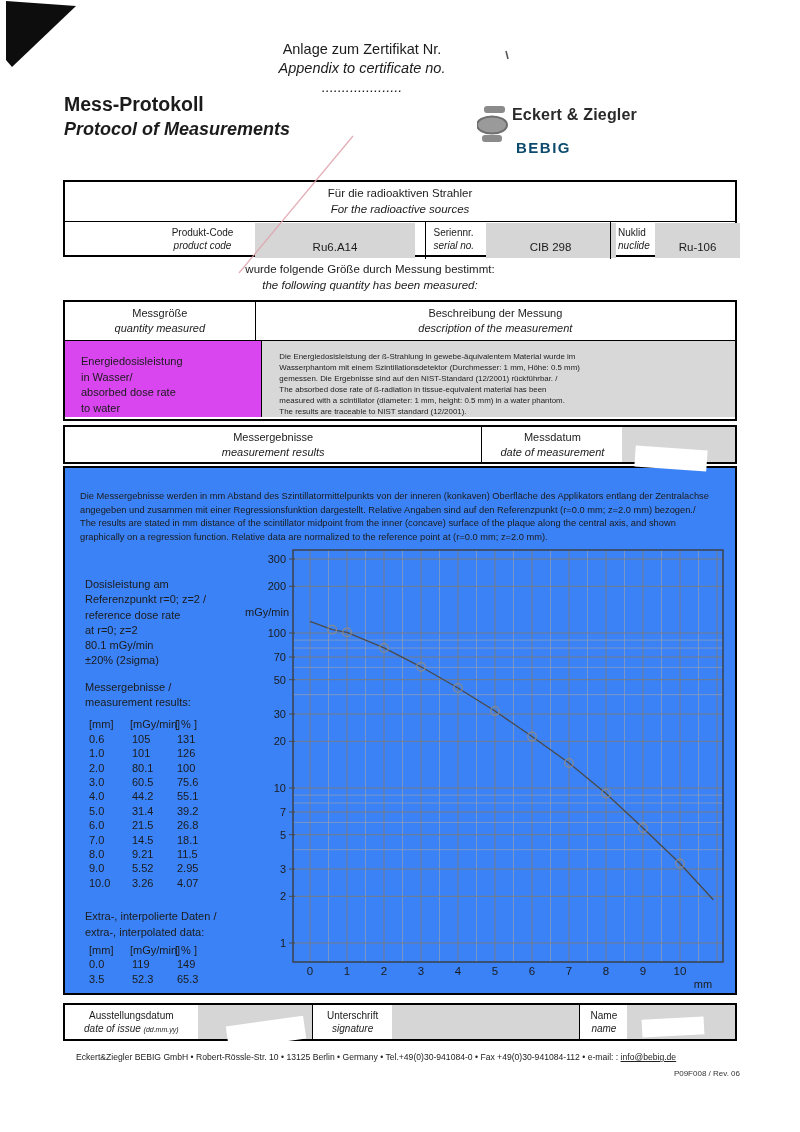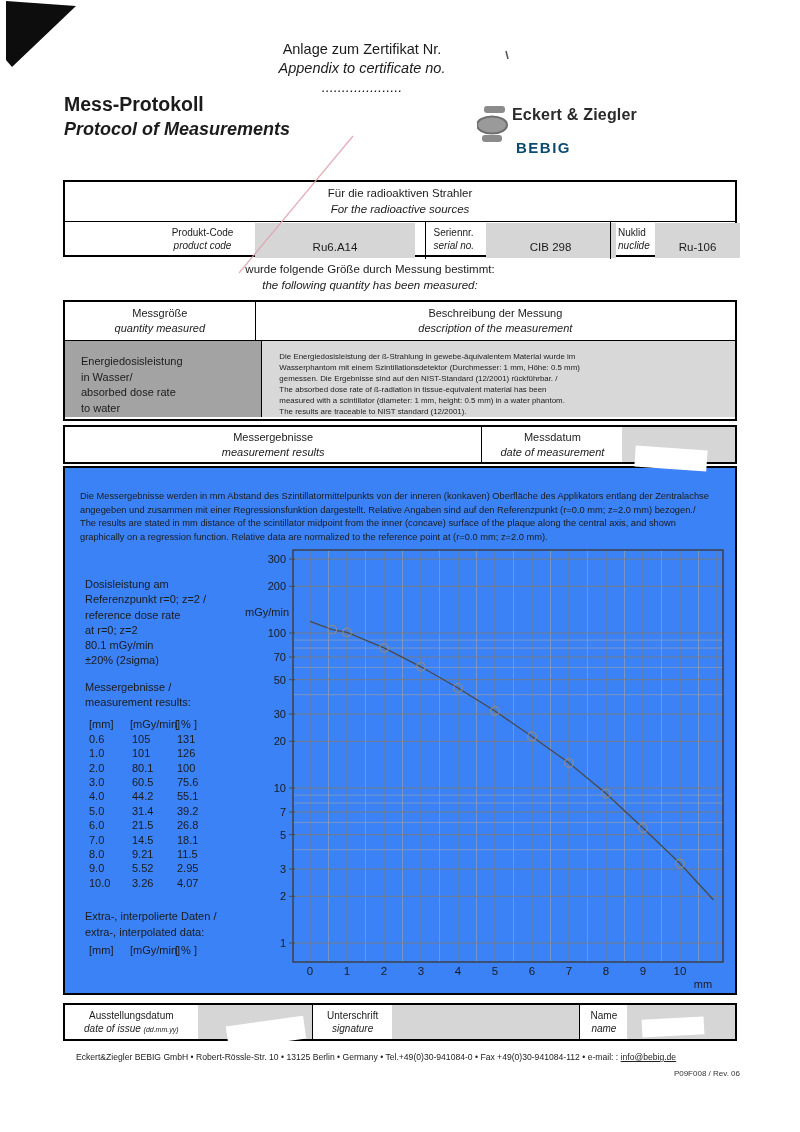--- a/index.html
+++ b/index.html
@@ -33,21 +33,21 @@
   .t1 .vbox{position:absolute;top:1px;bottom:1px;display:flex;align-items:flex-end;justify-content:center;font-size:11.5px;padding-bottom:5px;}
 
   .intro{left:63px;top:261px;width:674px;font-size:11.5px;line-height:16px;transform:translateX(-30px);}
 
   
   .t2box{top:300px;height:117px;}
   .t2-head{display:flex;height:38px;border-bottom:1.5px solid #000;font-size:11px;line-height:15px;}
   .t2-head .hc1{width:190px;padding-top:4px;}
   .t2-head .hc2{width:480px;padding-top:4px;border-left:1.5px solid #000;}
   .t2-body{display:flex;height:75.5px;}
-  .t2-body .bc1{width:190px;background:#a3a3a3;padding:13px 0 0 16px;font-size:11px;line-height:15.5px;}
+  .t2-body .bc1{width:190px;background:#d946ef;padding:13px 0 0 16px;font-size:11px;line-height:15.5px;}
   .t2-body .bc2{width:480px;background:#d8d8d8;border-left:1.5px solid #000;padding:10px 0 0 17px;font-size:7.9px;line-height:11px;}
 
   
   .rhead{top:425px;height:35px;display:flex;font-size:11px;line-height:15px;}
   .rhead .rc1{width:417px;padding-top:3px;}
   .rhead .rc2{position:relative;width:253px;border-left:1.5px solid #000;}
   .rhead .rc2 .rlabel{position:absolute;left:0;top:3px;width:140px;text-align:center;}
   .rhead .grayblock{position:absolute;right:0;top:0;bottom:0;width:113px;background:#d6d6d6;}
 
   
@@ -268,20 +268,32 @@
             <span class="tcell">4.07</span>
           </div>
         </div>
       <div class="mtitle xtitle">Extra-, interpolierte Daten /
 extra-, interpolated data:</div>
       <div class="thead xhead">
         <span>[mm]</span>
         <span>[mGy/min]</span>
         <span>[ % ]</span>
       </div>
+      <div>
+          <div class="trow">
+            <span class="tcell">0.0</span>
+            <span class="tcell">119</span>
+            <span class="tcell">149</span>
+          </div>
+          <div class="trow">
+            <span class="tcell">3.5</span>
+            <span class="tcell">52.3</span>
+            <span class="tcell">65.3</span>
+          </div>
+        </div>
     </div>
 
     <svg id="dose-chart" width="512" height="452">
         <line x1="80" y1="5" x2="80" y2="417" stroke="#7c7c7c" stroke-width="0.9"></line>
         <line x1="98.5" y1="5" x2="98.5" y2="417" stroke="#a4a4a4" stroke-width="0.6"></line>
         <line x1="117" y1="5" x2="117" y2="417" stroke="#7c7c7c" stroke-width="0.9"></line>
         <line x1="135.5" y1="5" x2="135.5" y2="417" stroke="#a4a4a4" stroke-width="0.6"></line>
         <line x1="154" y1="5" x2="154" y2="417" stroke="#7c7c7c" stroke-width="0.9"></line>
         <line x1="172.5" y1="5" x2="172.5" y2="417" stroke="#a4a4a4" stroke-width="0.6"></line>
         <line x1="191" y1="5" x2="191" y2="417" stroke="#7c7c7c" stroke-width="0.9"></line>

